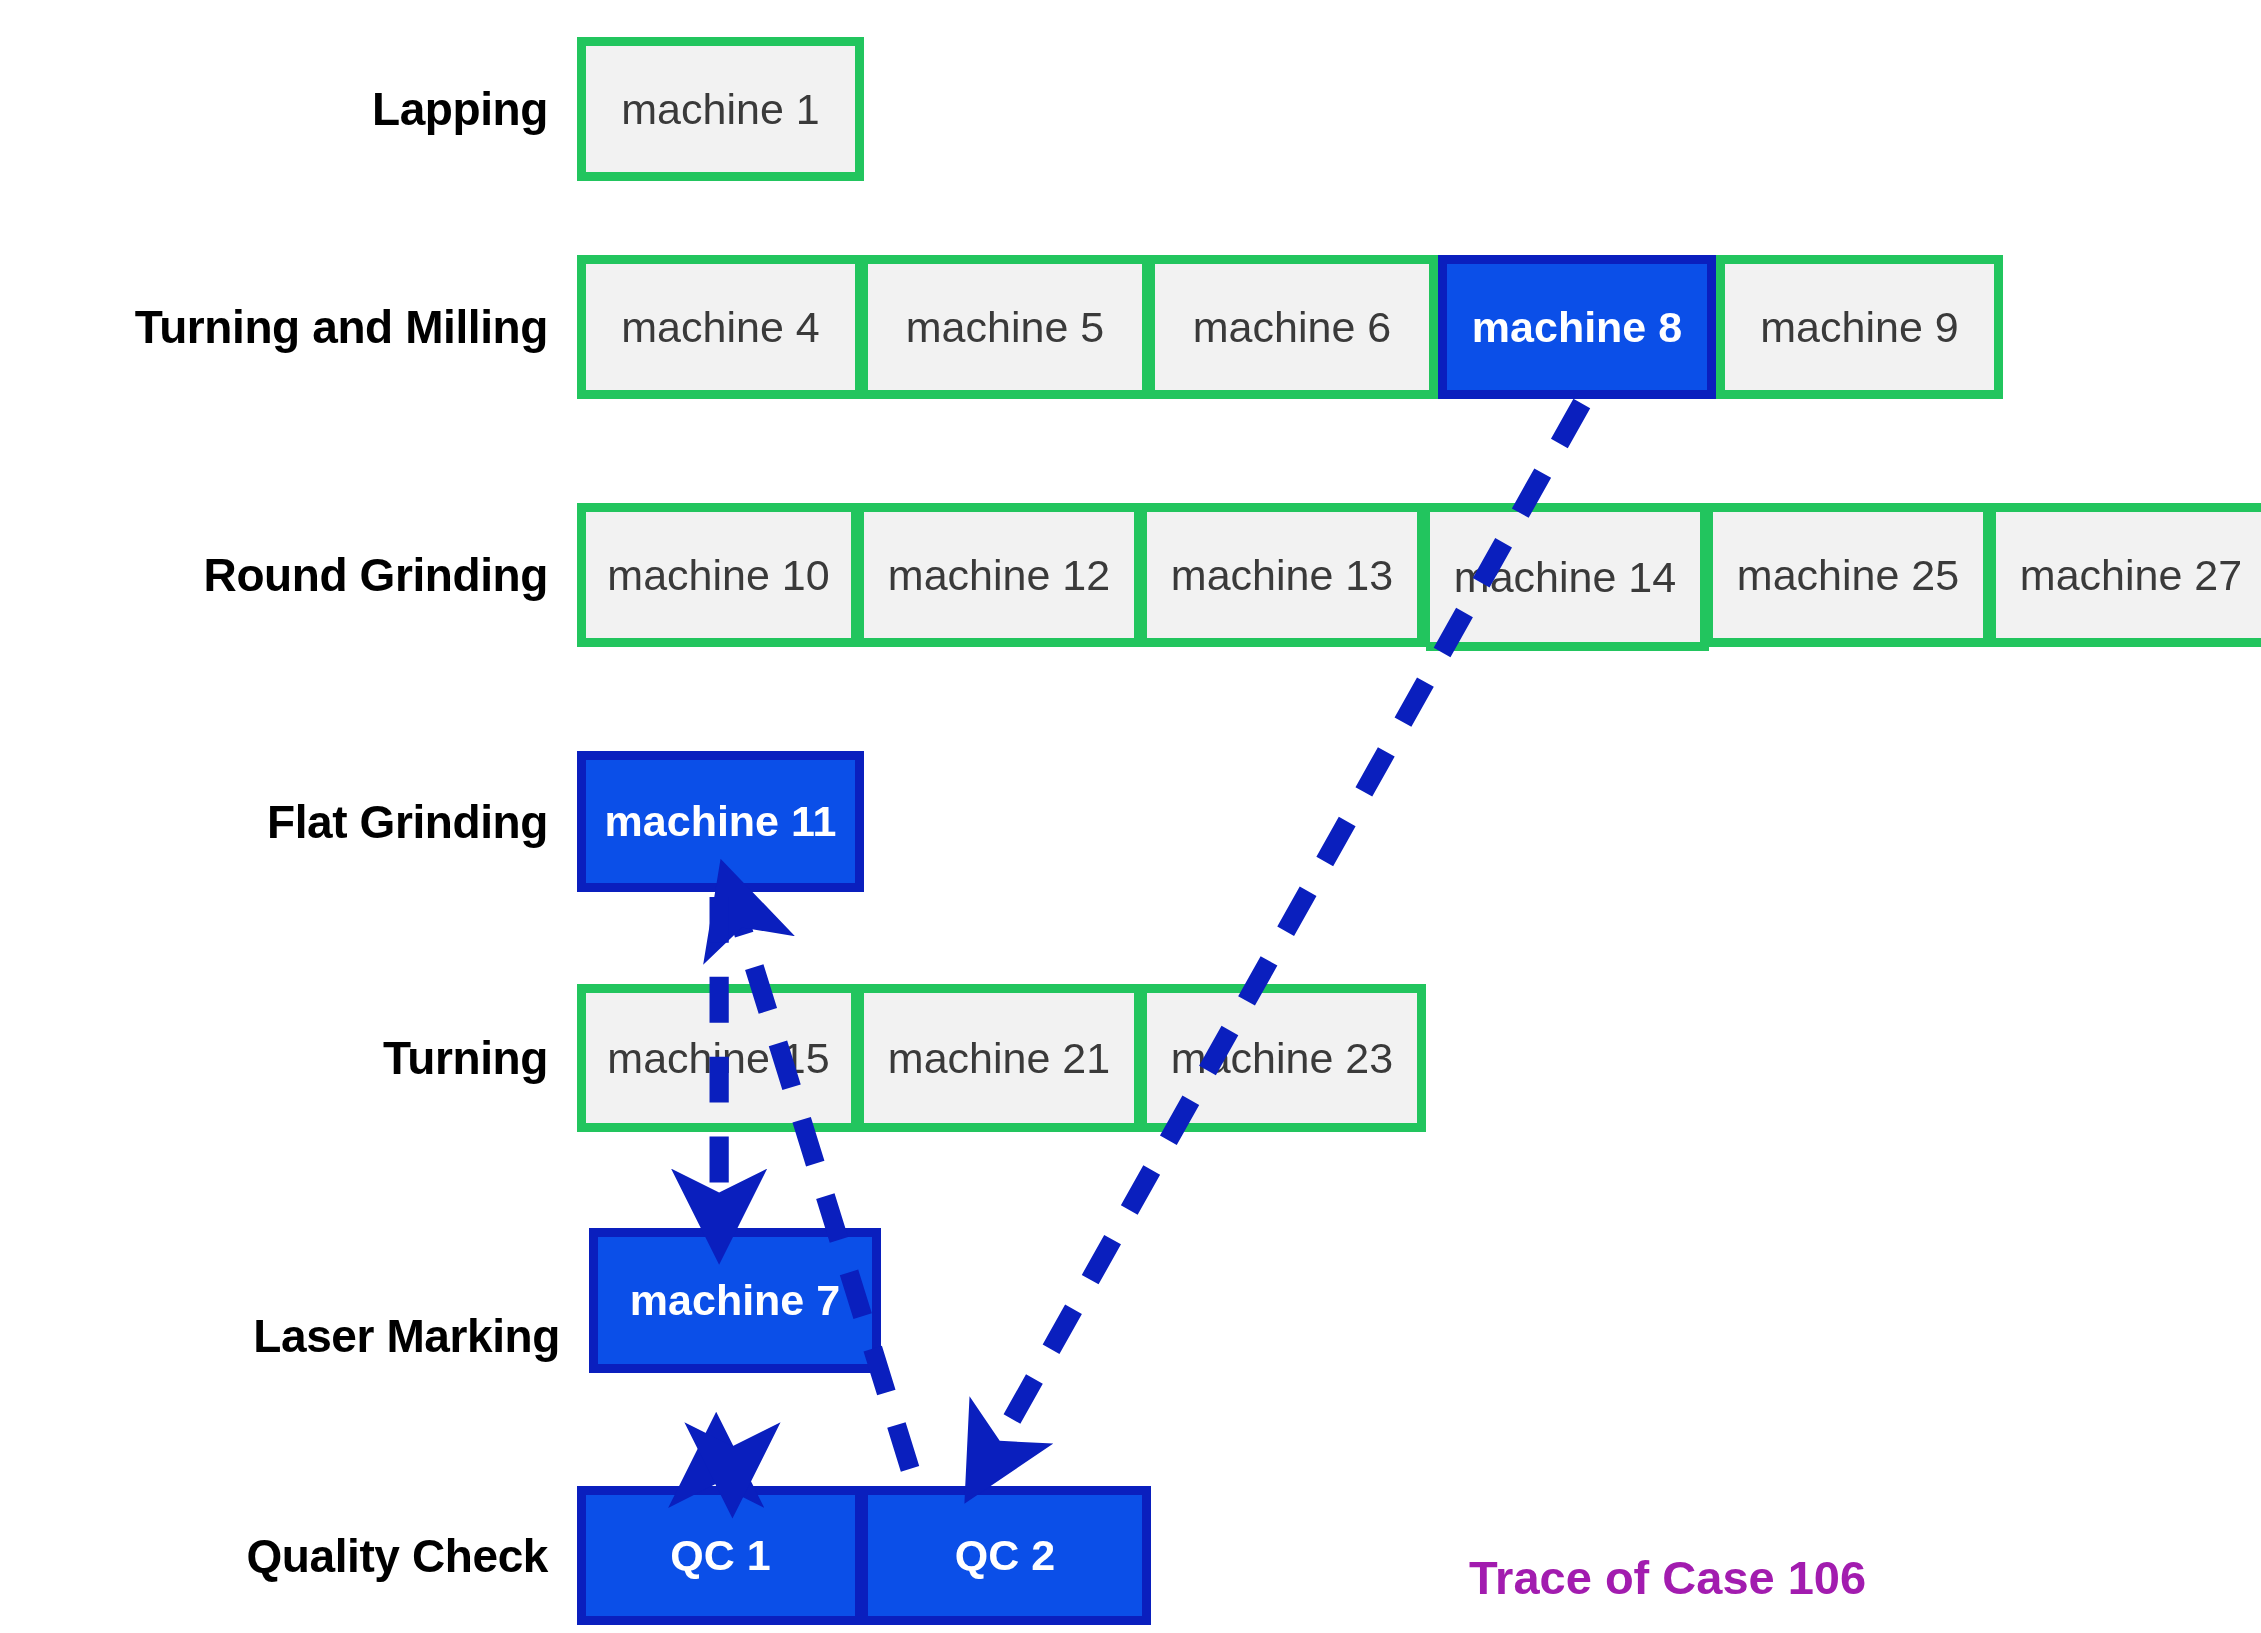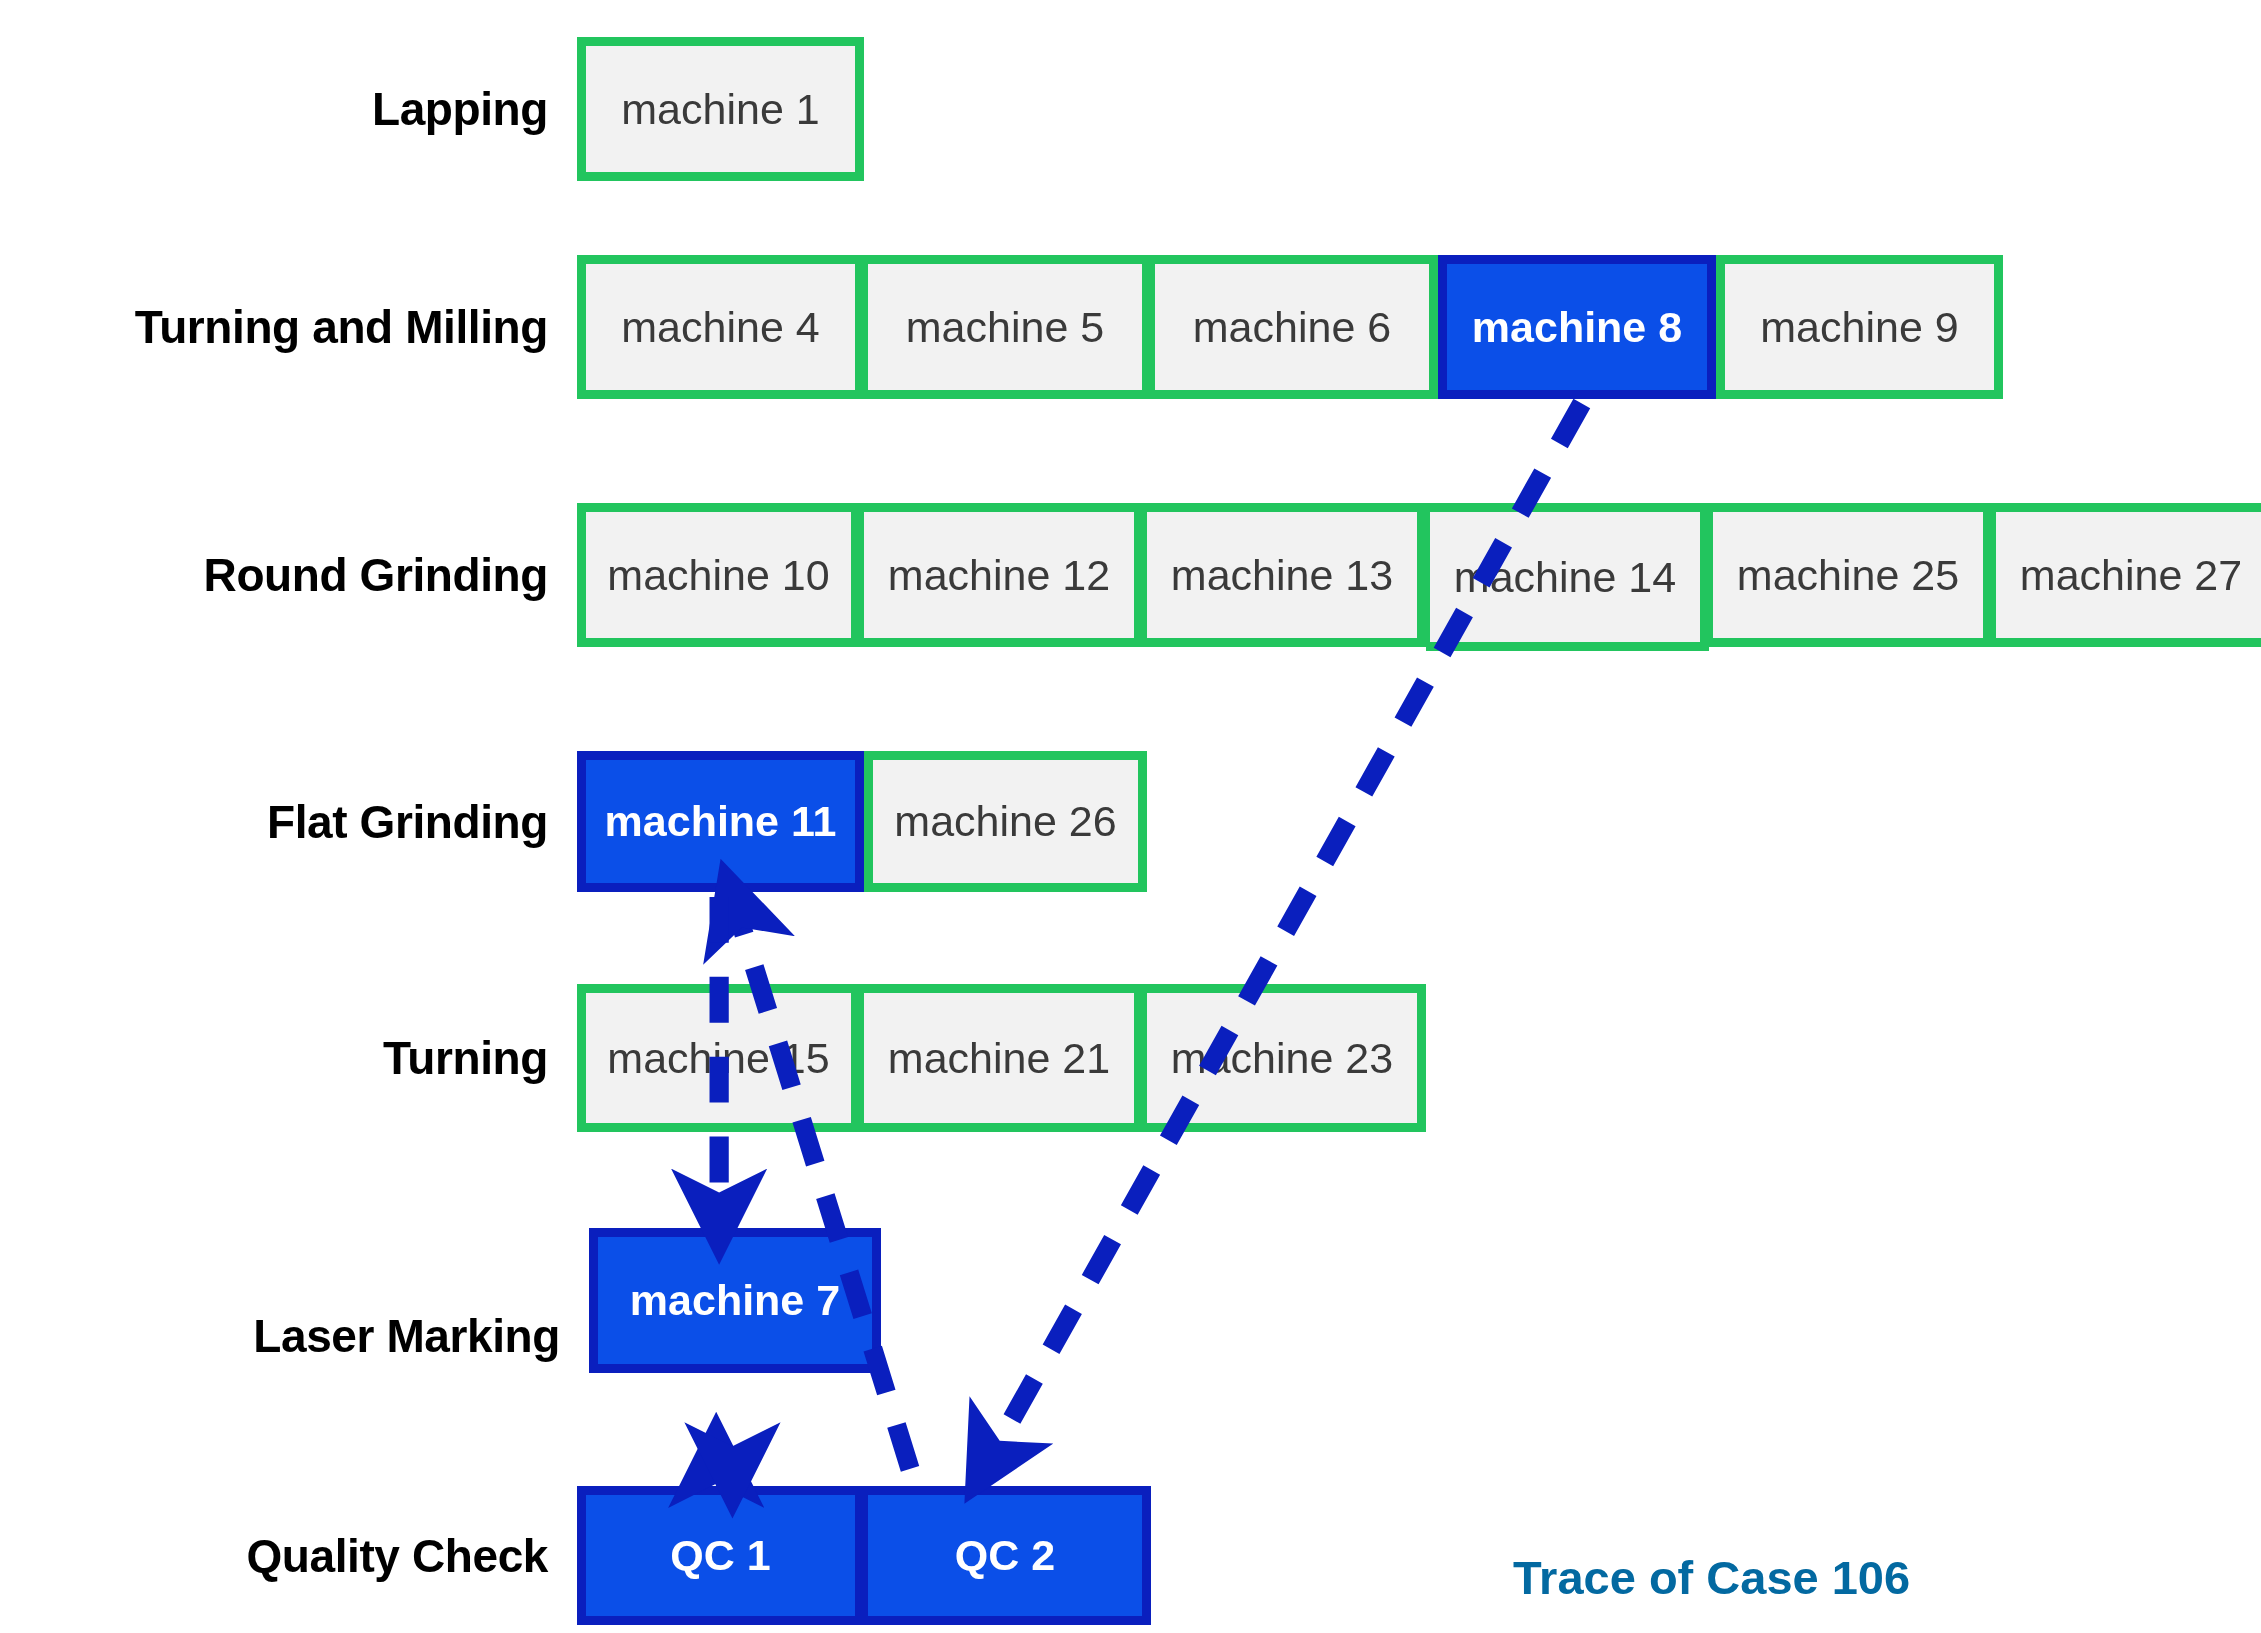--- a/index.html
+++ b/index.html
@@ -20,22 +20,22 @@
   .mbox.plain + .mbox.plain{border-left-width:4.4px;}
   .mbox.sel{border:9px solid #0A1FBE;background:#0B4FE8;color:#FFFFFF;
             font-weight:bold;}
   .mbox.sel + .mbox.plain{border-left-width:9px;}
   .mbox.sel + .mbox.sel{border-left-width:4.4px;}
   .mbox.plain + .mbox.sel{border-left-width:9px;}
 
   #arrows{position:absolute;left:0;top:0;width:2261px;height:1634px;
           pointer-events:none;}
 
-  #caption{position:absolute;font-weight:bold;font-size:47px;color:#0369a1;
-           white-space:nowrap;margin-left:44px;}
+  #caption{position:absolute;font-weight:bold;font-size:47px;color:#a21caf;
+           white-space:nowrap;}
 </style>
 </head>
 <body>
 
 <div id="stage">
 
   <div class="row" style="left:0;top:37px;width:2261px;height:144px;padding-left:32px;">
     <div class="label-wrap">
       <div class="row-label">Lapping</div>
     </div>
@@ -70,21 +70,20 @@
       <div class="mbox plain" style="width:283px;height:144px;">machine 27</div>
     </div>
   </div>
 
   <div class="row" style="left:0;top:751px;width:2261px;height:141px;">
     <div class="label-wrap">
       <div class="row-label">Flat Grinding</div>
     </div>
     <div class="boxstrip" style="left:577px;top:0;height:141px;">
       <div class="mbox sel" style="width:287px;height:141px;">machine 11</div>
-      <div class="mbox plain" style="width:283px;height:141px;">machine 26</div>
     </div>
   </div>
 
   <div class="row" style="left:0;top:984px;width:2261px;height:148px;">
     <div class="label-wrap">
       <div class="row-label">Turning</div>
     </div>
     <div class="boxstrip" style="left:577px;top:0;height:148px;">
       <div class="mbox plain" style="width:283px;height:148px;">machine 15</div>
       <div class="mbox plain" style="width:283px;height:148px;">machine 21</div>

